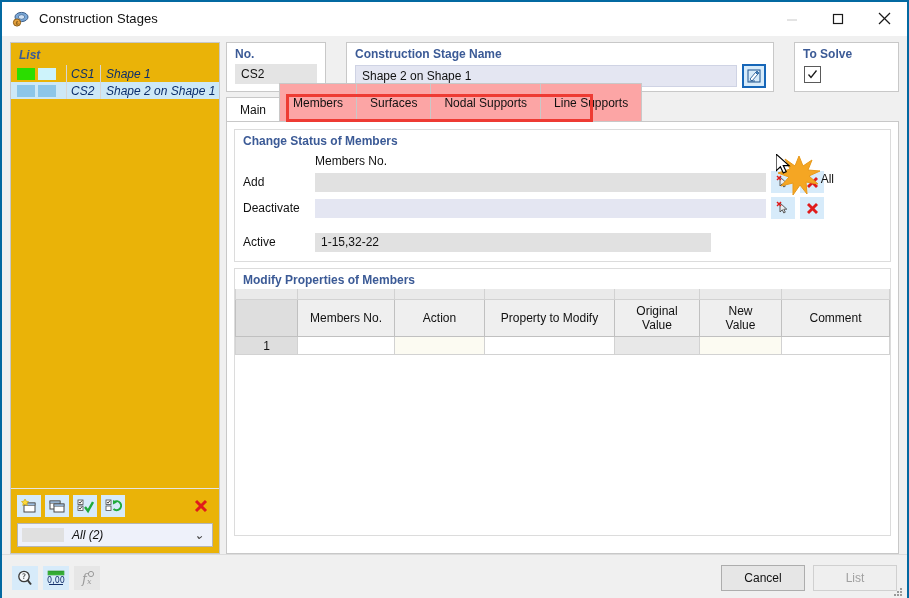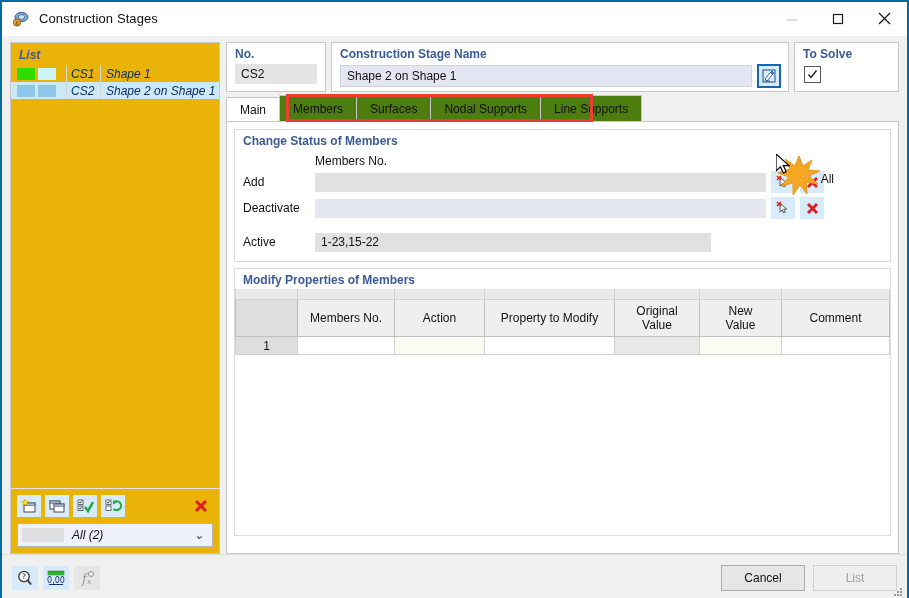--- a/index.html
+++ b/index.html
@@ -123,21 +123,21 @@
   }
   .combo-sw { width: 42px; height: 14px; background: #e0e0e0; margin-left: 4px; }
   .combo-label { margin-left: 8px; color: #111111; }
   .combo-arrow { margin-left: auto; margin-right: 8px; color: #444; }
   
   .rightside {
     flex: 1 1 auto; margin-left: 6px;
     display: flex; flex-direction: column;
     height: 512px;
   }
-  .toprow { display: flex; height: 50px; flex: 0 0 50px; gap: 5px; }
+  .toprow { display: flex; height: 50px; flex: 0 0 50px; gap: 20px; }
   .box {
     background: #ffffff;
     border: 1px solid #c8c8c8;
     box-sizing: border-box;
     position: relative;
   }
   .box-no { width: 100px; flex: 0 0 100px; }
   .box-name { flex: 1 1 auto; }
   .box-solve { width: 105px; flex: 0 0 105px; }
   .box-caption {
@@ -171,24 +171,24 @@
     width: 15px; height: 15px;
     border: 1px solid #5a5a5a;
     background: #ffffff;
     margin: 5px 0 0 9px;
     display: flex; align-items: center; justify-content: center;
   }
   
   .tabsarea { position: relative; height: 24px; flex: 0 0 24px; margin-top: 5px; }
   .tabs { display: flex; align-items: flex-end; height: 24px; }
   .tab {
-    height: 26px; padding: 0 13px;
-    display: flex; align-items: center;
-    font-size: 12px;
-    background: #4d7c0f;
+    height: 38px; padding: 0 13px;
+    display: flex; align-items: center;
+    font-size: 12px;
+    background: #fca5a5;
     border: 1px solid #c8c8c8;
     border-bottom: none;
     box-sizing: border-box;
     margin-right: -1px;
   }
   .tab.active {
     background: #ffffff;
     height: 24px;
     border-color: #c8c8c8;
     position: relative; z-index: 3;
@@ -518,21 +518,21 @@
                 <svg width="15" height="15" viewBox="0 0 15 15">
                   <line x1="3" y1="3" x2="12" y2="12" stroke="#e01b1b" stroke-width="2.8"></line>
                   <line x1="12" y1="3" x2="3" y2="12" stroke="#e01b1b" stroke-width="2.8"></line>
                 </svg>
               </span>
               <span style="width:58px;flex:0 0 58px"></span>
             </div>
 
             <div class="frow-active">
               <span class="frow-label">Active</span>
-              <span class="active-input">1-23,15-22</span>
+              <span class="active-input">1-15,32-22</span>
             </div>
 
             <span class="alltext">All</span>
             <span class="allstar">
               <svg width="46" height="44" viewBox="0 0 46 44">
                 <path d="M23 2 L27 12 L36 6 L32 16 L44 17 L33 22 L42 30 L30 28 L31 40 L24 31 L17 41 L17 29 L5 32 L13 23 L2 19 L14 15 L9 5 L19 12 Z" fill="#f5a623" stroke="#e8991a" stroke-width="1"></path>
                 <g class="cursor-arrow">
                   <path d="M0 0 L0 17 L4.4 12.8 L7.3 19 L10.2 17.6 L7.3 11.6 L13 11.6 Z" fill="#ffffff" stroke="#000000" stroke-width="1.2"></path>
                 </g>
               </svg>

